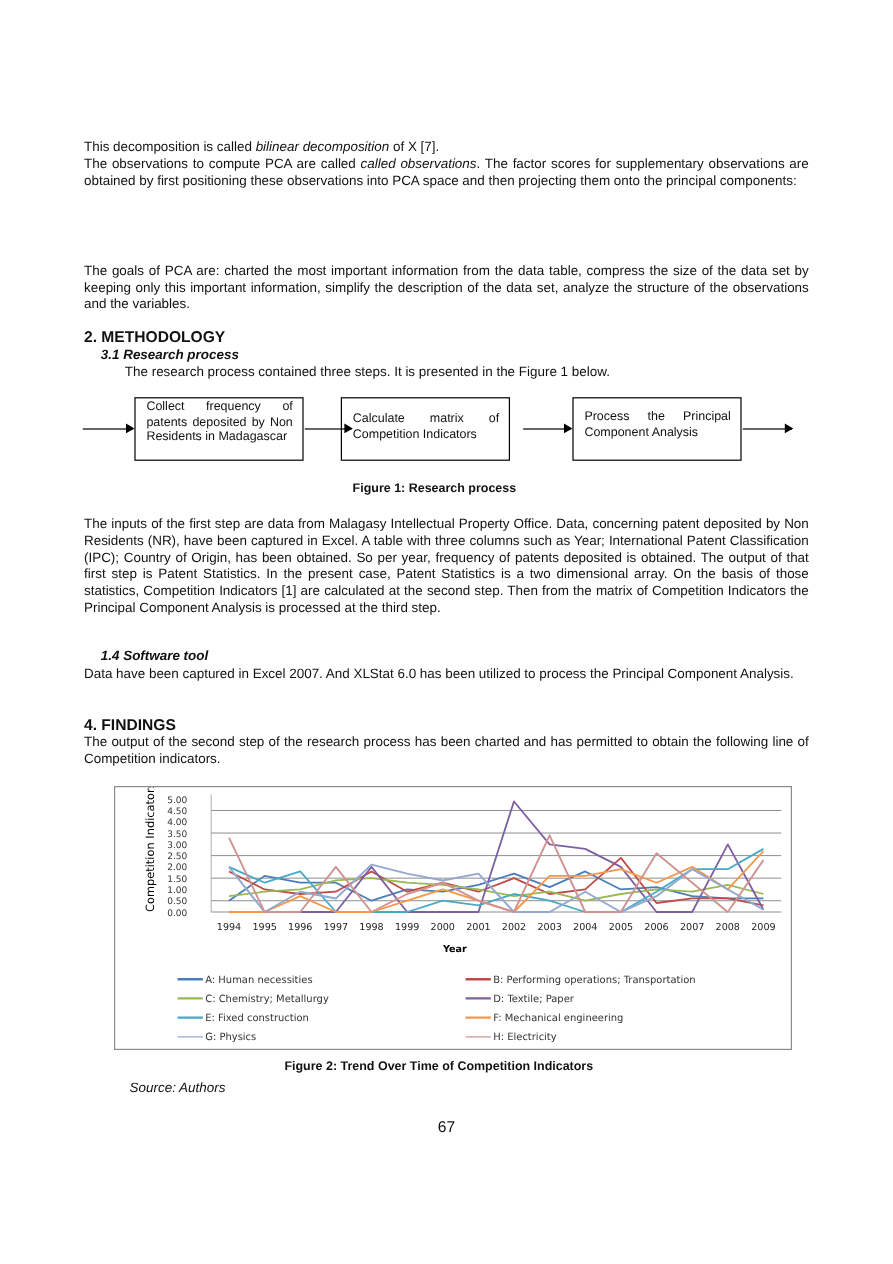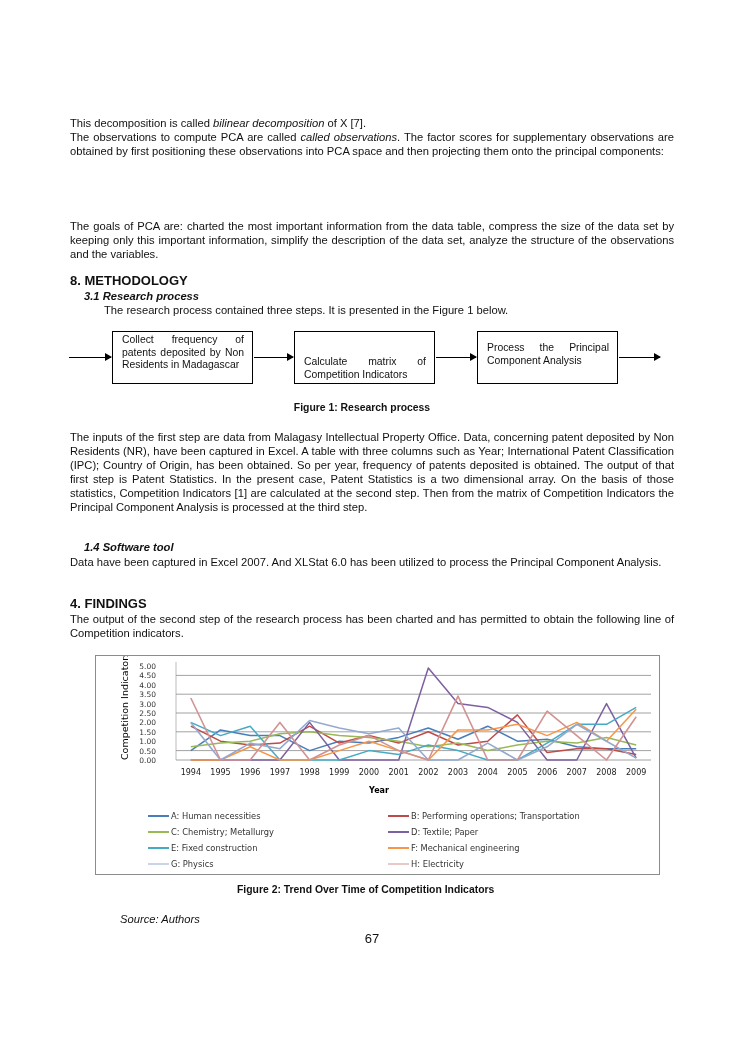--- a/index.html
+++ b/index.html
@@ -9,47 +9,47 @@
           text-align: justify; margin: 0; }
   .h1 { position: absolute; left: 70px; font-size: 13px; font-weight: bold; margin: 0; }
   .h2 { position: absolute; left: 84px; font-size: 11.2px; font-weight: bold; font-style: italic; margin: 0; }
   .indent { position: absolute; left: 104px; font-size: 11.2px; margin: 0; }
   .box { position: absolute; border: 1px solid #000; font-size: 10.4px; line-height: 12.5px;
          padding: 2px 8px 2px 9px; box-sizing: border-box; text-align: justify; }
   .arrow { position: absolute; height: 1px; background: #000; }
   .arrow::after { content: ""; position: absolute; right: -1px; top: -4px;
                   border-left: 7px solid #000; border-top: 4.5px solid transparent; border-bottom: 4.5px solid transparent; }
   .caption { position: absolute; font-size: 10.4px; font-weight: bold; margin: 0; }
-  .source { position: absolute; left: 104px; top: 897px; font-size: 11.2px; font-style: italic; margin: 16px; }
+  .source { position: absolute; left: 104px; top: 897px; font-size: 11.2px; font-style: italic; margin: 4px; }
   .pagenum { position: absolute; left: 0; width: 744px; top: 931px; text-align: center; font-size: 13px; margin: 0; }
   .chart-frame { position: absolute; left: 95px; top: 655px; width: 565px; height: 220px;
                  border: 1px solid #8c8c8c; box-sizing: border-box; background: #fff; }
   svg text { font-family: "DejaVu Sans", sans-serif; }
 </style>
 </head>
 <body>
 
 <p class="para" style="top:116px;">
   <span>This decomposition is called </span><em>bilinear decomposition</em><span> of X [7].</span>
 </p>
 <p class="para" style="top:130px;">
   <span>The observations to compute PCA are called </span><em>called observations</em><span>. The factor scores for supplementary observations are obtained by first positioning these observations into PCA space and then projecting them onto the principal components:</span>
 </p>
 
 <p class="para" style="top:219px;">The goals of PCA are: charted the most important information from the data table, compress the size of the data set by keeping only this important information, simplify the description of the data set, analyze the structure of the observations and the variables.</p>
 
-<p class="h1" style="top:273px;">8. METHODOLOGY</p>
+<p class="h1" style="top:273px;">2. METHODOLOGY</p>
 <p class="h2" style="top:290px;">3.1 Research process</p>
 <p class="indent" style="top:304px;">The research process contained three steps. It is presented in the Figure 1 below.</p>
 
 <div>
   <div class="arrow" style="left:69px; top:357px; width:42px;"></div>
   <div class="box" style="left:112px; top:331px; width:141px; height:53px;">Collect frequency of patents deposited by Non Residents in Madagascar</div>
   <div class="arrow" style="left:254px; top:357px; width:39px;"></div>
-  <div class="box" style="left:294px; top:331px; width:141px; height:53px; padding-top:24px;">Calculate matrix of Competition Indicators</div>
+  <div class="box" style="left:284px; top:331px; width:141px; height:53px; padding-top:12px;">Calculate matrix of Competition Indicators</div>
   <div class="arrow" style="left:436px; top:357px; width:40px;"></div>
   <div class="box" style="left:477px; top:331px; width:141px; height:53px; padding-top:10px;">Process the Principal Component Analysis</div>
   <div class="arrow" style="left:619px; top:357px; width:41px;"></div>
 </div>
 <p class="caption" style="left:0; width:724px; text-align:center; top:402px;">Figure 1: Research process</p>
 
 <p class="para" style="top:430px;">The inputs of the first step are data from Malagasy Intellectual Property Office. Data, concerning patent deposited by Non Residents (NR), have been captured in Excel. A table with three columns such as Year; International Patent Classification (IPC); Country of Origin, has been obtained. So per year, frequency of patents deposited is obtained. The output of that first step is Patent Statistics. In the present case, Patent Statistics is a two dimensional array. On the basis of those statistics, Competition Indicators [1] are calculated at the second step. Then from the matrix of Competition Indicators the Principal Component Analysis is processed at the third step.</p>
 
 <p class="h2" style="top:541px;">1.4 Software tool</p>
 <p class="para" style="top:555px;">Data have been captured in Excel 2007. And XLStat 6.0 has been utilized to process the Principal Component Analysis.</p>

